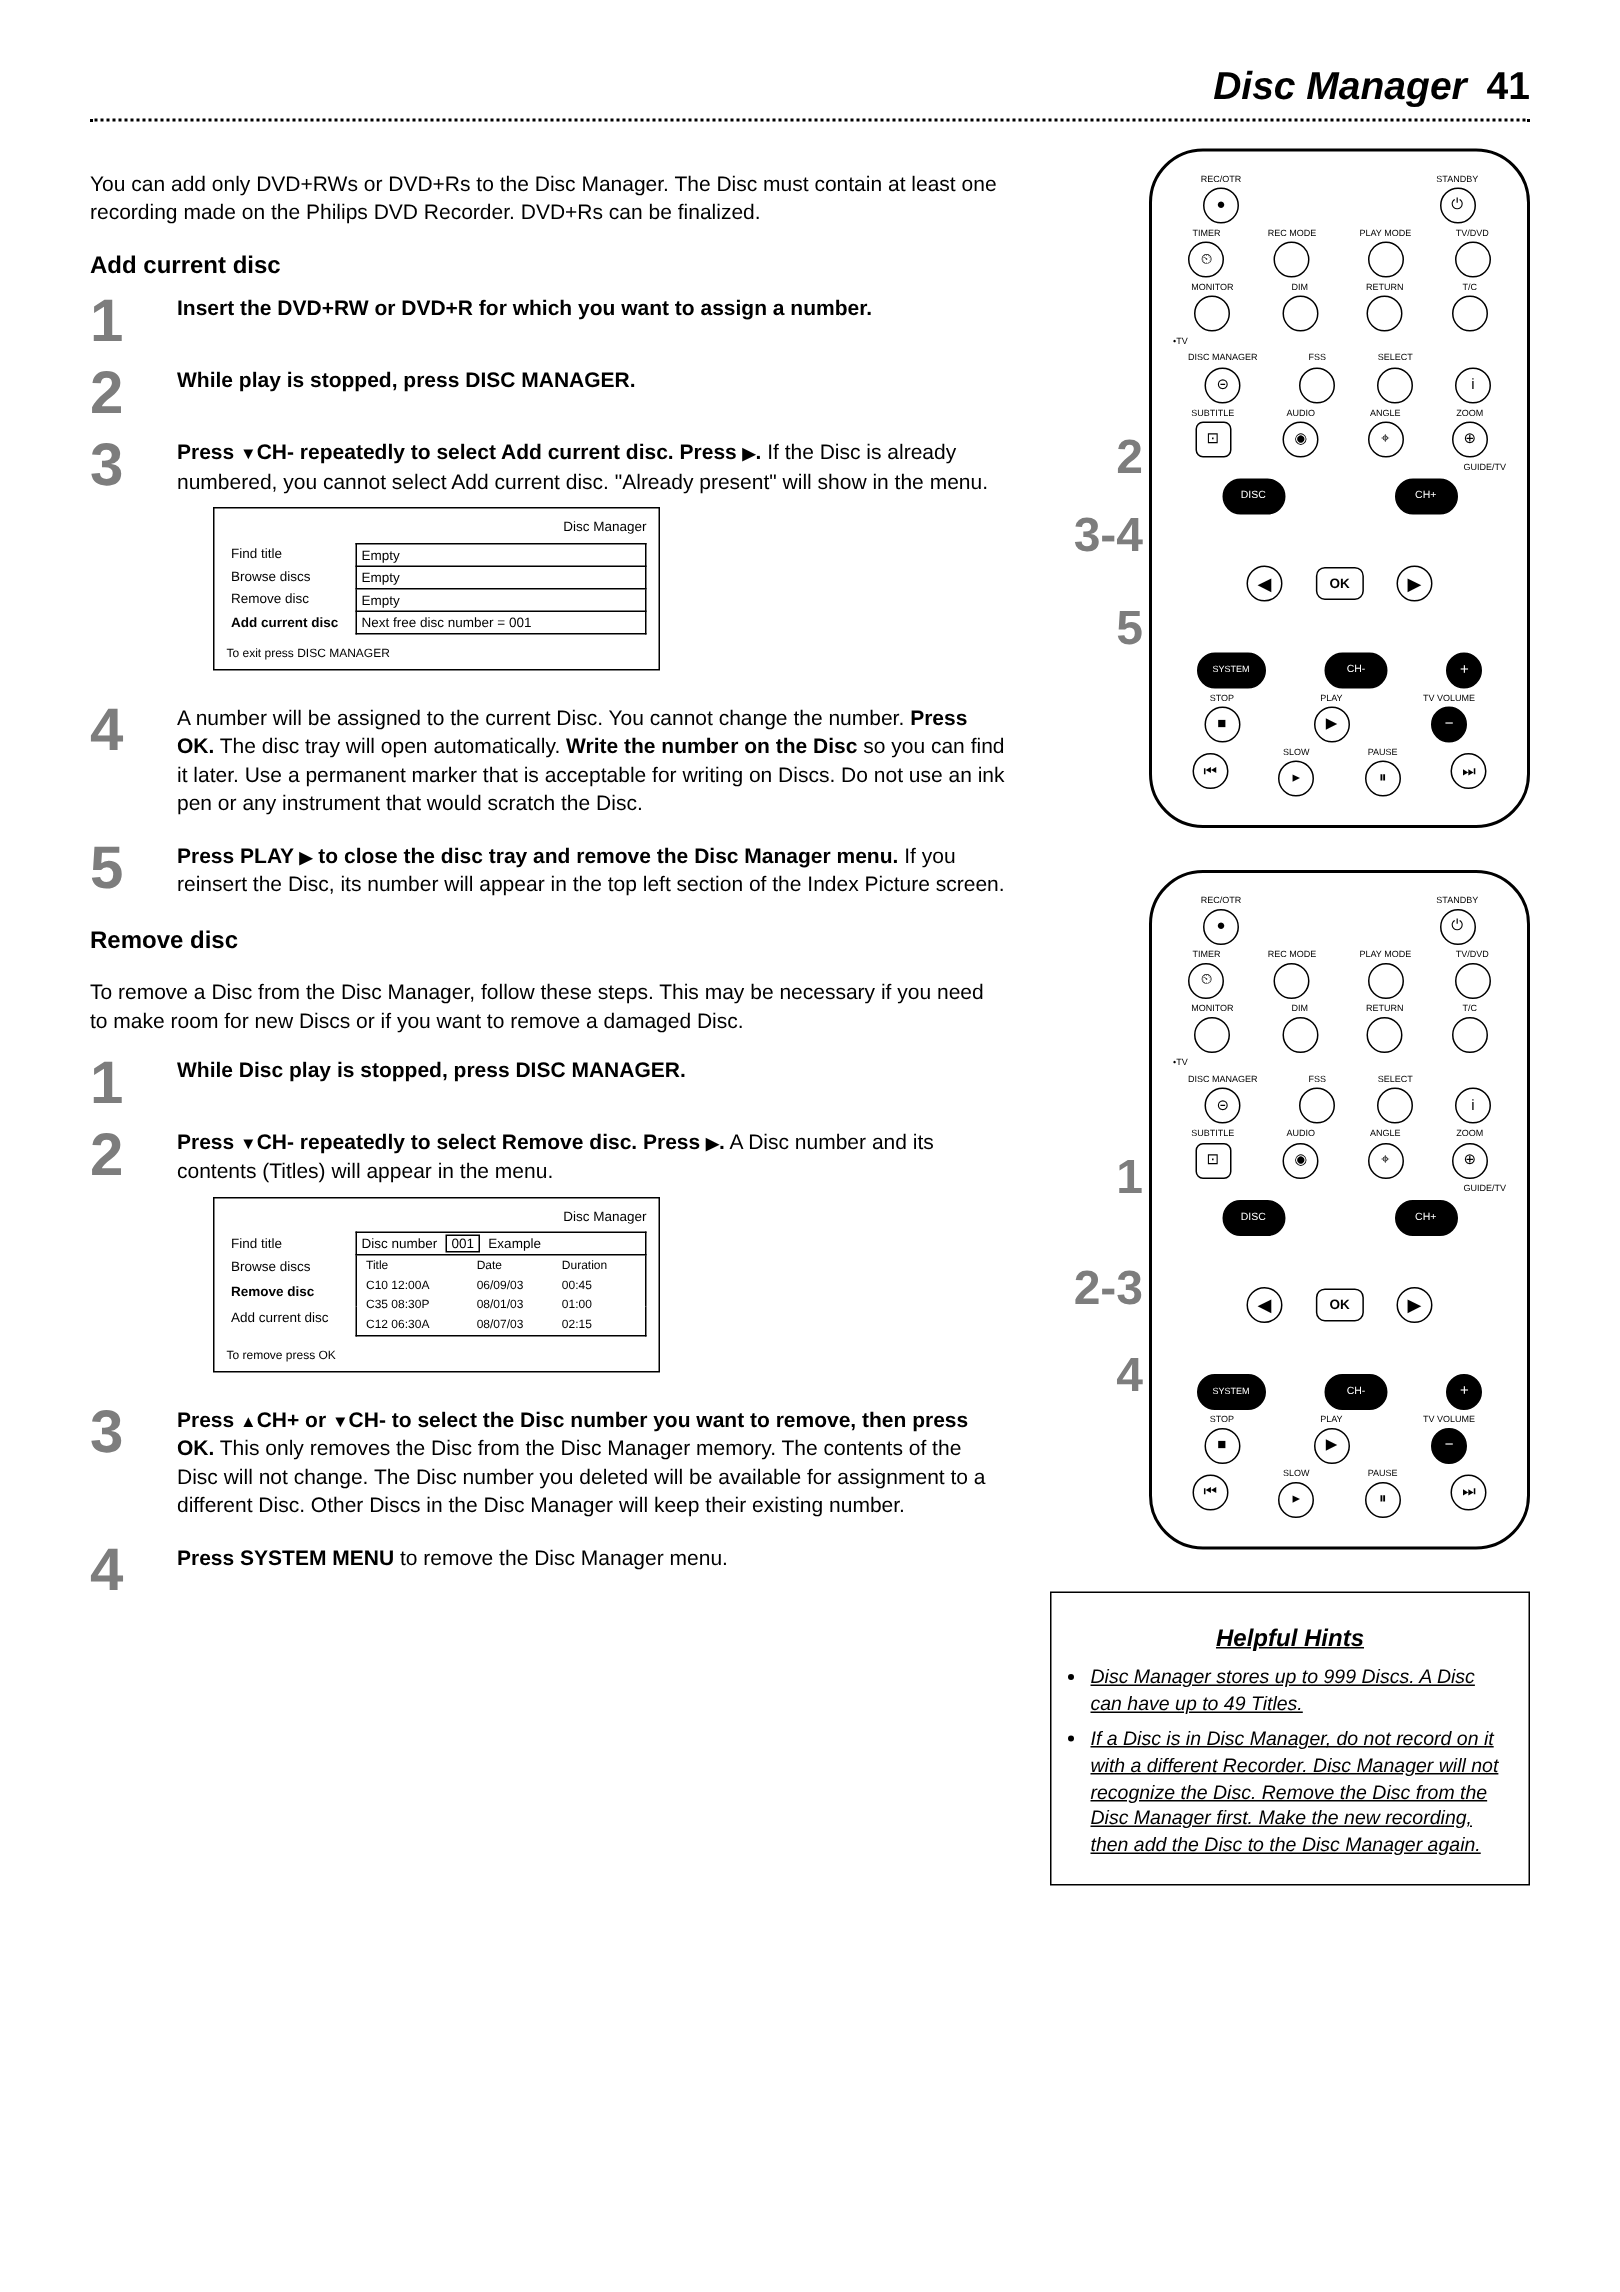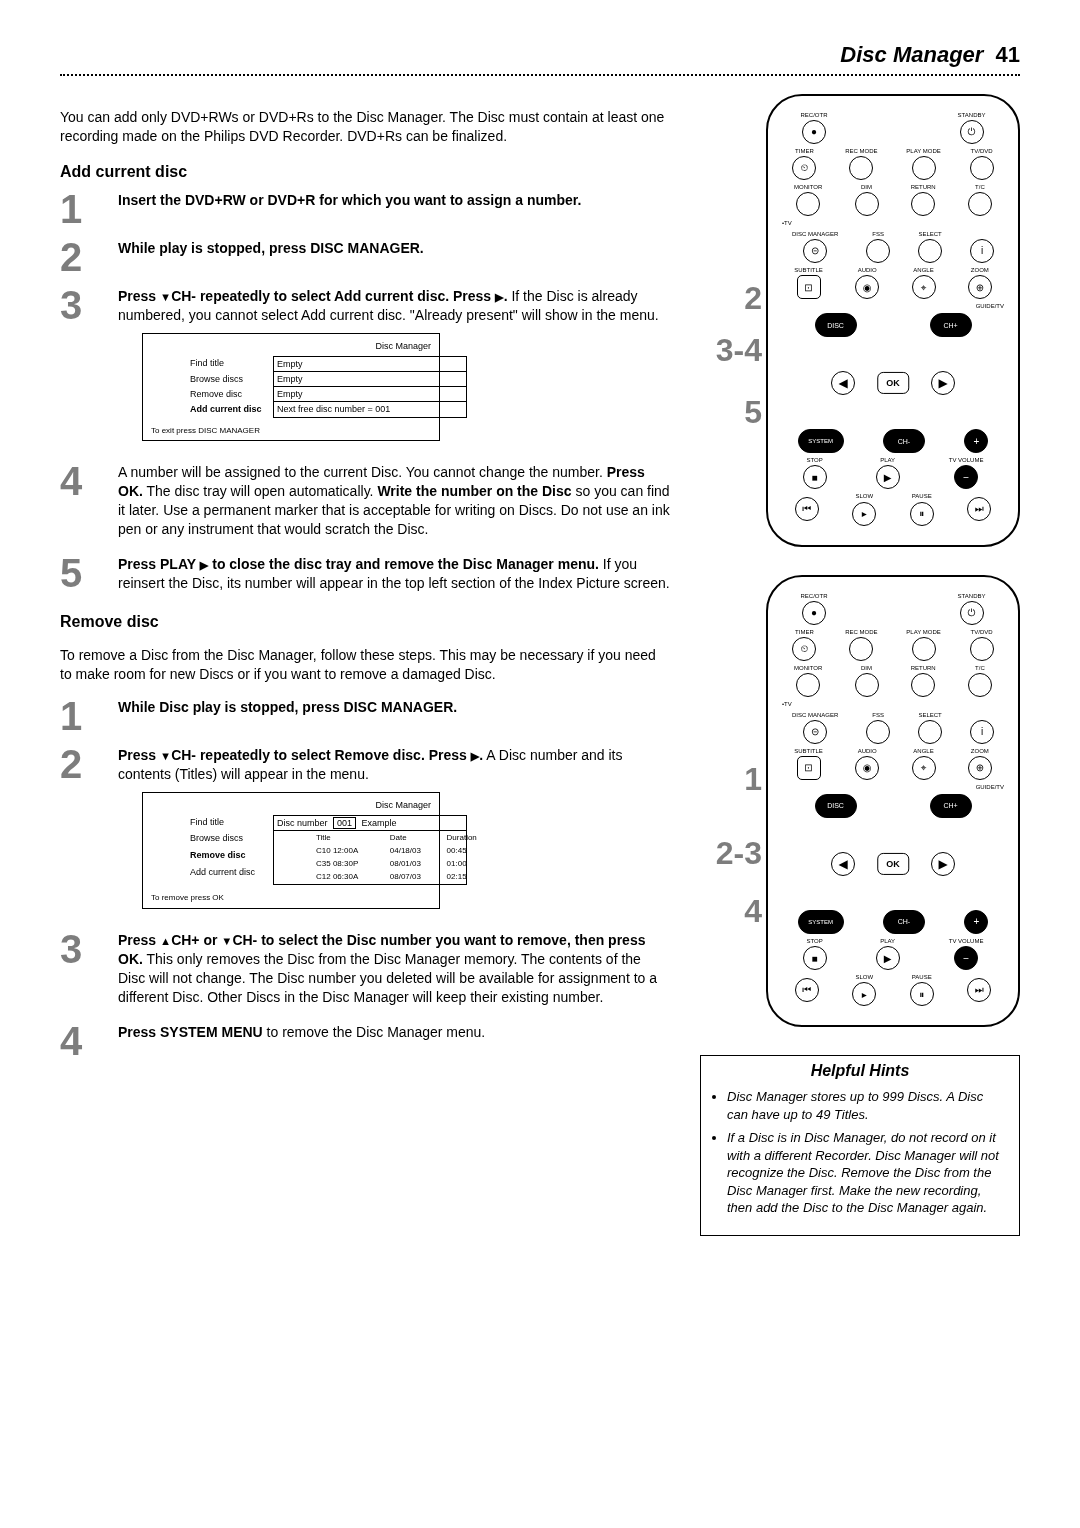--- a/index.html
+++ b/index.html
@@ -4,21 +4,21 @@
 <style>
   body {
     font-family: "Helvetica Neue", Arial, sans-serif;
     margin: 0;
     padding: 40px 60px;
     width: 960px;
     color: #000;
     font-size: 14px;
     line-height: 1.35;
   }
-  .page-title-row { text-align: right; font-style: italic; font-weight: 700; font-size: 22px; margin-bottom:4px;}
+  .page-title-row { text-align: right; font-style: italic; font-weight: 700; font-size: 26px; margin-bottom:4px;}
   .page-title-row .title { font-style: italic; }
   .page-title-row .num { font-style: normal; font-weight:700; margin-left:6px;}
   .dotted-rule {
     border-top: 2px dotted #000;
     margin: 4px 0 18px 0;
   }
   .two-col {
     display: flex;
     gap: 30px;
     align-items: flex-start;
@@ -47,21 +47,21 @@
 
   .screen-box {
     border:1px solid #000;
     width: 280px;
     font-size: 9px;
     margin: 8px 0 10px 40px;
     padding: 6px 8px 4px 8px;
     font-family: Arial, sans-serif;
   }
   .screen-box .sb-title { text-align:right; font-size:9px; margin-bottom:4px;}
-  .screen-box table { border-collapse:collapse; width:100%;margin-left:36px; }
+  .screen-box table { border-collapse:collapse; width:100%; }
   .screen-box td { padding:1px 3px; vertical-align:top;}
   .screen-box td.lab { width: 80px;}
   .screen-box td.val { border:0.5px solid #000; }
   .screen-box .footer { text-align:left; font-size:8px; margin-top:8px;}
 
   
   .remote-wrap { position:relative; display:flex; align-items:center;}
   .callout-col { width:62px; font-size:32px; font-weight:700; color:#7d7d7d; text-align:right; padding-right:4px; display:flex; flex-direction:column; justify-content:space-around;}
   .callout-col div { line-height:1; }
   .remote {
@@ -81,22 +81,23 @@
   .dpad {
     position:relative; width:140px; height:80px; margin:6px auto;
   }
   .dpad .ok { position:absolute; left:50%; top:50%; transform:translate(-50%,-50%); border:1.3px solid #000; border-radius:6px; padding:4px 8px; font-size:9px; font-weight:700;}
   .dpad .arrow { position:absolute; border:1.3px solid #000; border-radius:50%; width:22px; height:22px; display:flex; align-items:center; justify-content:center; font-size:12px;}
   .dpad .left  { left:8px;  top:50%; transform:translateY(-50%);}
   .dpad .right { right:8px; top:50%; transform:translateY(-50%);}
 
   .hints {
     border:1px solid #000;
-    padding: 4px 12px 12px 12px;
+    padding: 20px 12px 12px 12px;
     font-size: 13px;
+    text-decoration: underline;
   }
   .hints h4 { text-align:center; font-style:italic; font-weight:700; margin:0 0 6px 0; font-size:16px;}
   .hints ul { margin:0; padding-left: 14px;}
   .hints li { font-style:italic; margin-bottom:6px;}
 
   .tri-right::after { content:"▶"; font-size:0.8em; }
   .tri-down::after  { content:"▼"; font-size:0.8em; }
   .tri-up::after    { content:"▲"; font-size:0.8em; }
 </style>
 </head>
@@ -218,21 +219,21 @@
                 <td class="val" rowspan="4" style="vertical-align:top">
                   <table style="font-size:8px;width:100%">
                     <tbody>
                           <tr>
                             <td>Title</td>
                             <td>Date</td>
                             <td>Duration</td>
                           </tr>
                     <tr>
                             <td>C10 12:00A</td>
-                            <td>04/18/03</td>
+                            <td>06/09/03</td>
                             <td>00:45</td>
                           </tr>
                     <tr>
                             <td>C35 08:30P</td>
                             <td>08/01/03</td>
                             <td>01:00</td>
                           </tr>
                     <tr>
                             <td>C12 06:30A</td>
                             <td>08/07/03</td>

